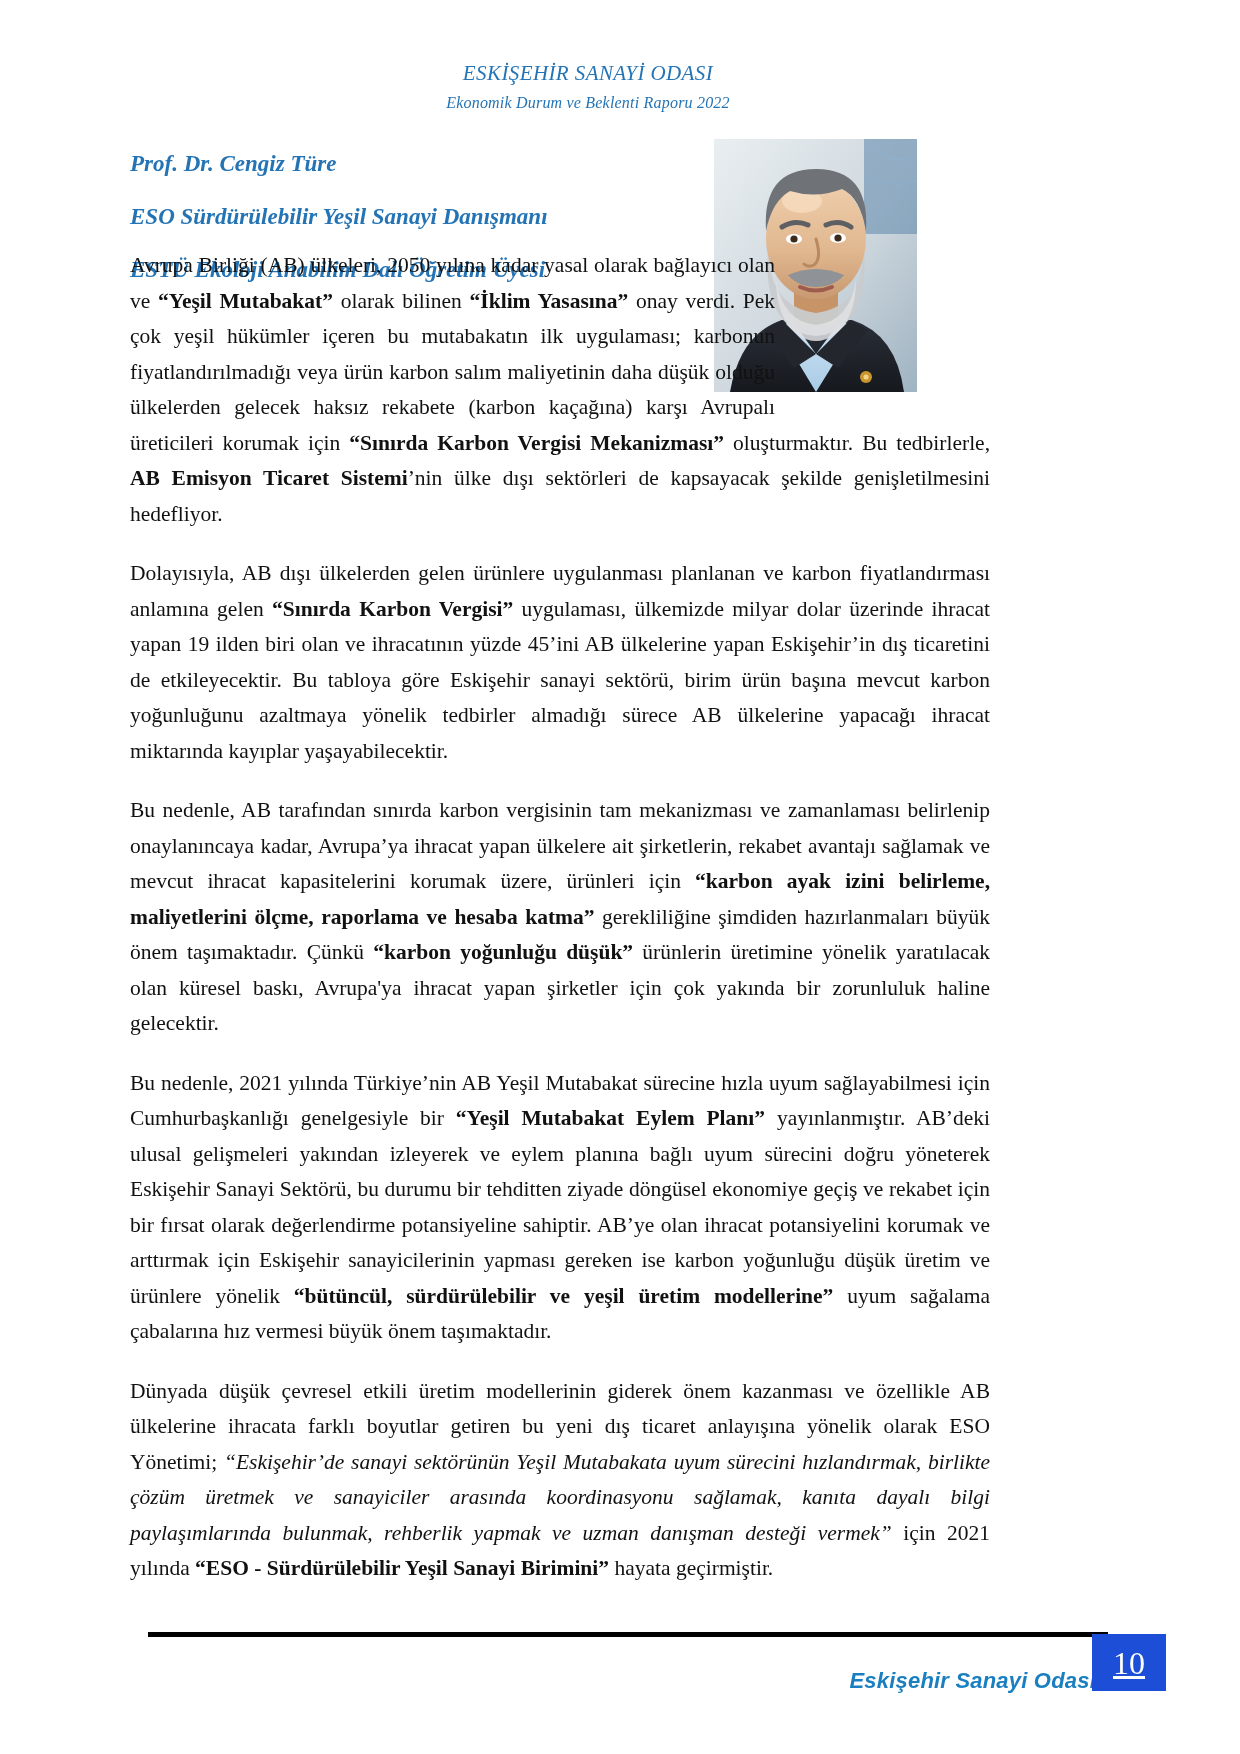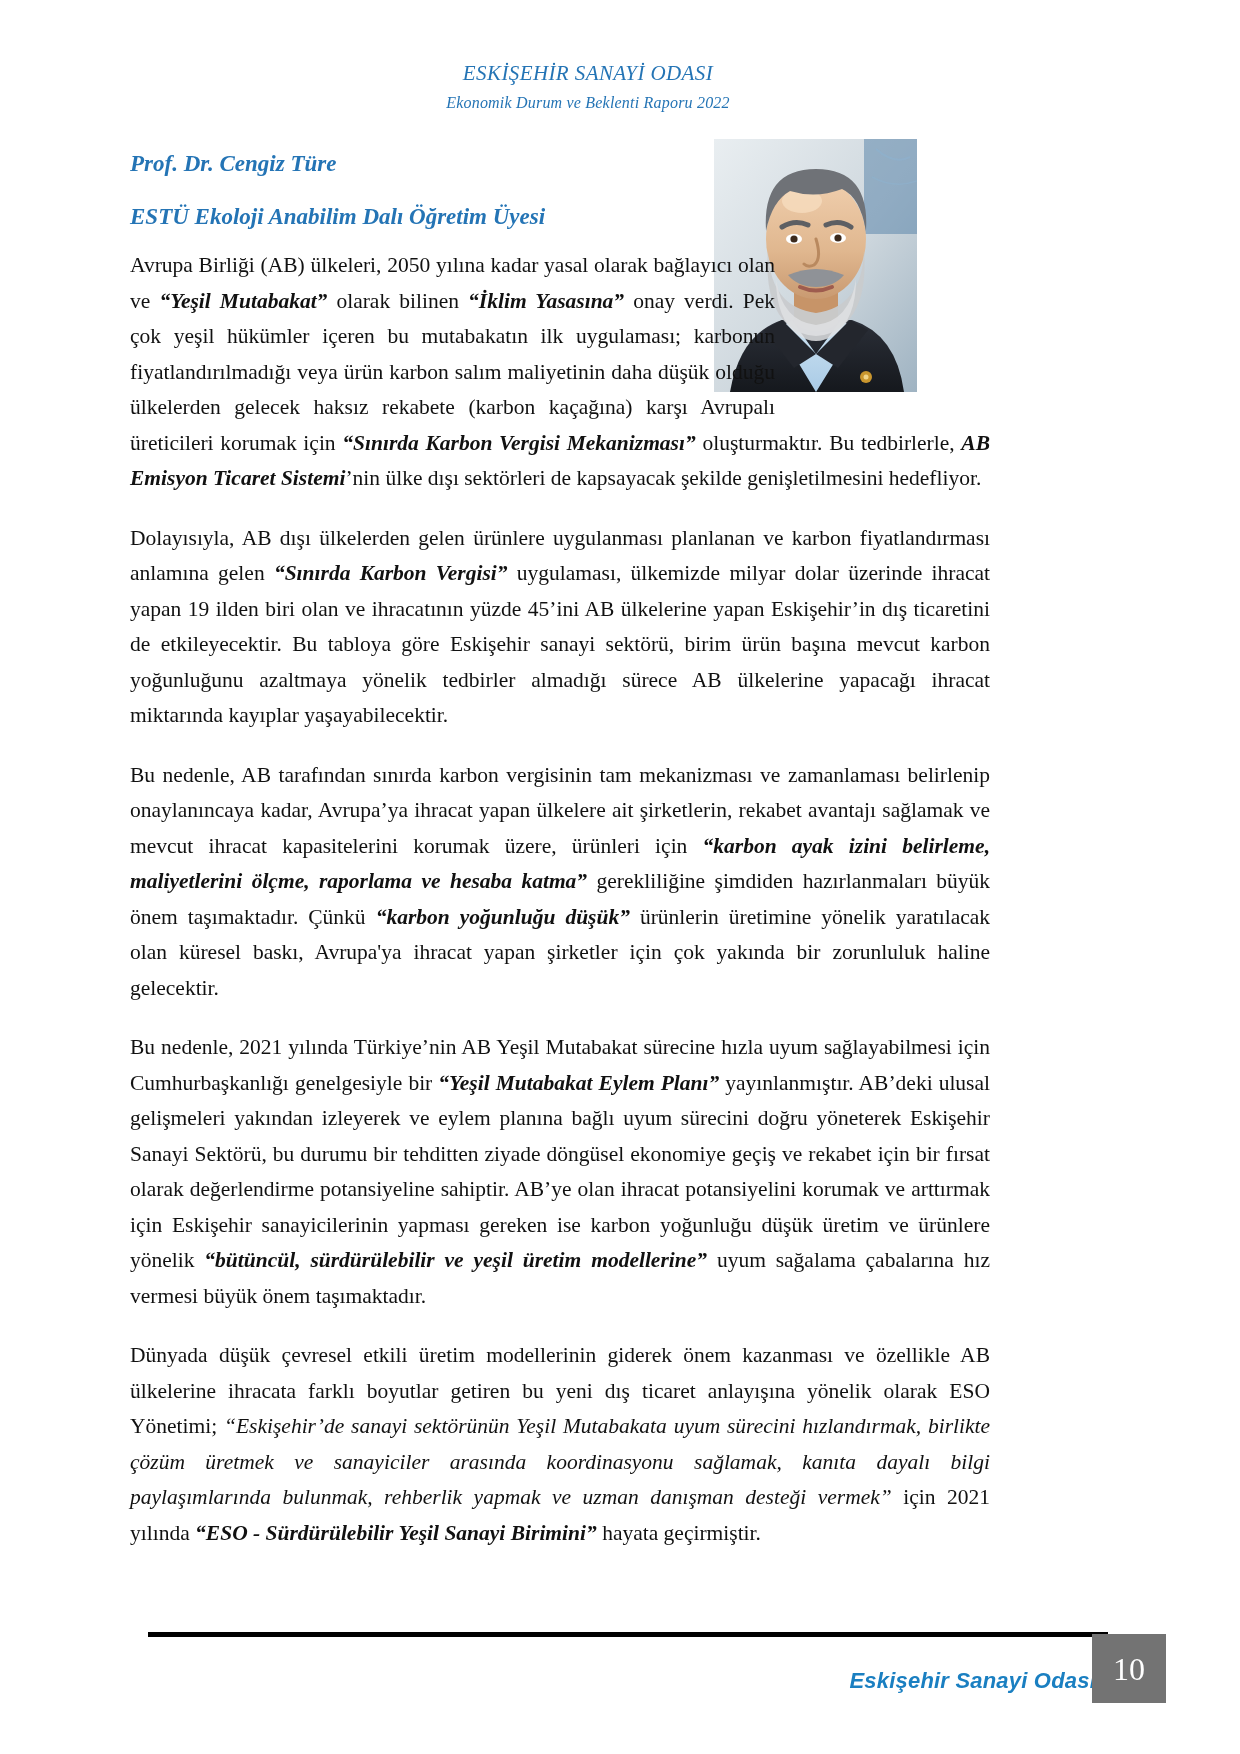--- a/index.html
+++ b/index.html
@@ -86,21 +86,20 @@
   }
   
   .photo-spacer {
     float: right;
     width: 215px;
     height: 160px;
     shape-outside: margin-box;
   }
   b.bi {
     font-weight: bold;
-    font-style: italic;
   }
   i.it { font-style: italic; }
 
   
   .footer-rule {
     position: absolute;
     left: 148px;
     top: 1632px;
     width: 960px;
     height: 5px;
@@ -117,43 +116,45 @@
     font-weight: bold;
     font-size: 22px;
     color: #1a7fc1;
     letter-spacing: 0.2px;
   }
   .page-number-box {
     position: absolute;
     left: 1092px;
     top: 1634px;
     width: 74px;
-    height: 69px;
-    background: #737373;
+    height: 57px;
+    background: #1d4ed8;
     color: #ffffff;
     display: flex;
     align-items: center;
     justify-content: center;
     font-family: "Liberation Serif", "DejaVu Serif", serif;
     font-size: 32px;
     line-height: 1;
+    text-decoration: underline;
   }
 </style>
 </head>
 <body>
 
 <div class="page">
 
   <div class="doc-header">
     <div class="hdr-line1">ESKİŞEHİR SANAYİ ODASI</div>
     <div class="hdr-line2">Ekonomik Durum ve Beklenti Raporu 2022</div>
   </div>
 
   <div class="author-block">
     <div>Prof. Dr. Cengiz Türe</div>
+    <div>ESO Sürdürülebilir Yeşil Sanayi Danışmanı</div>
     <div>ESTÜ Ekoloji Anabilim Dalı Öğretim Üyesi</div>
   </div>
 
   <div class="portrait">
     <svg viewBox="0 0 203 253" preserveAspectRatio="none" aria-hidden="true">
       <defs>
         <linearGradient id="bg" x1="0" y1="0" x2="1" y2="1">
           <stop offset="0%" stop-color="#e9eef1"></stop>
           <stop offset="55%" stop-color="#cfd8de"></stop>
           <stop offset="100%" stop-color="#9fb3c2"></stop>

